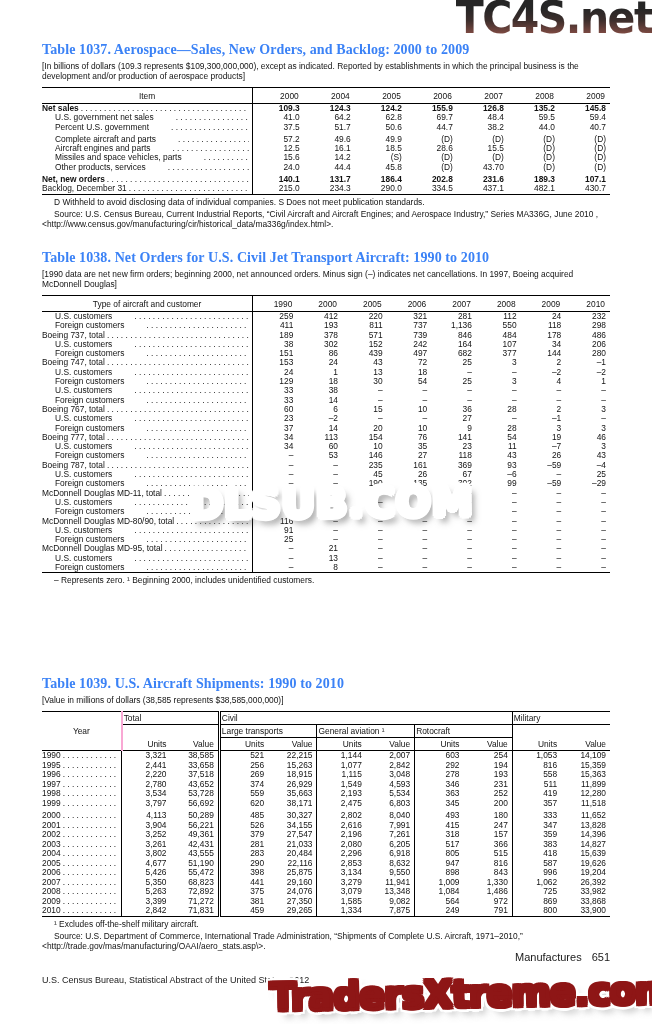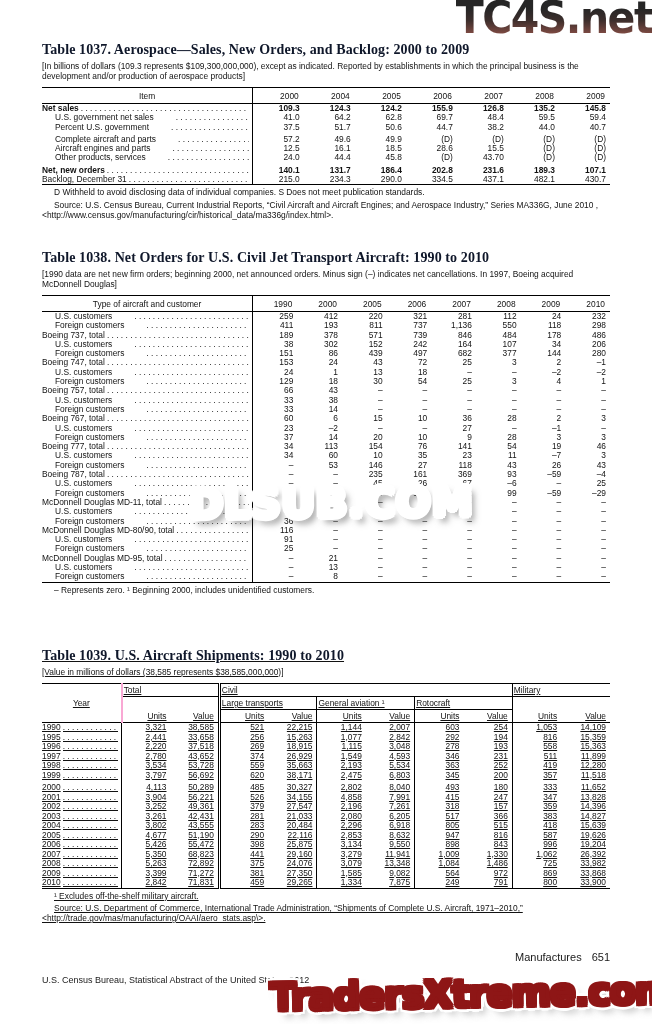--- a/index.html
+++ b/index.html
@@ -1,23 +1,23 @@
 <!DOCTYPE html>
 <html><head>
 <meta charset="utf-8">
 <style>
   html,body{margin:0;padding:0;background:#fff;}
   .page{position:relative;width:652px;height:1024px;background:#ffffff;overflow:hidden;
         font-family:"Liberation Sans",sans-serif;color:#121212;}
   .section{position:absolute;left:42px;width:568px;}
   #sec1037{top:42px;}
   #sec1038{top:250px;}
-  #sec1039{top:648px;text-decoration:underline;}
+  #sec1039{top:676px;}
   .tbl-title{font-family:"Liberation Serif",serif;font-weight:bold;font-size:14px;
-             line-height:16px;letter-spacing:.1px;color:#0f172a;margin:0 0 3px 0;}
+             line-height:16px;letter-spacing:.1px;color:#3b82f6;margin:0 0 3px 0;}
   .tbl-note{font-size:8.4px;line-height:10px;margin:0 0 6px 0;}
   table{width:100%;border-collapse:collapse;table-layout:fixed;}
   .datatable{border-top:1.6px solid #000;border-bottom:1px solid #000;}
   .datatable th{font-weight:normal;font-size:8.4px;}
   .t37 thead th,.t38 thead th{border-bottom:1px solid #000;height:15px;vertical-align:middle;
       text-align:right;padding:0 5px 0 0;}
   .t37 thead th:first-child,.t38 thead th:first-child{text-align:center;padding:0;}
   .t37 thead th:first-child{width:37%;}
   .t38 thead th:first-child{width:37%;}
   .t37 tbody td:nth-child(2),.t37 thead th:nth-child(2),
@@ -170,20 +170,35 @@
             <td class="num">16.1</td>
             <td class="num">18.5</td>
             <td class="num">28.6</td>
             <td class="num">15.5</td>
             <td class="num">(D)</td>
             <td class="num">(D)</td>
           </tr>
           <tr>
             <td class="lbl ind1">
               <div class="lblwrap">
+                <span class="lbltext">Missiles and space vehicles, parts</span>
+                <span class="dots"></span>
+              </div>
+            </td>
+            <td class="num">15.6</td>
+            <td class="num">14.2</td>
+            <td class="num">(S)</td>
+            <td class="num">(D)</td>
+            <td class="num">(D)</td>
+            <td class="num">(D)</td>
+            <td class="num">(D)</td>
+          </tr>
+          <tr>
+            <td class="lbl ind1">
+              <div class="lblwrap">
                 <span class="lbltext">Other products, services</span>
                 <span class="dots"></span>
               </div>
             </td>
             <td class="num">24.0</td>
             <td class="num">44.4</td>
             <td class="num">45.8</td>
             <td class="num">(D)</td>
             <td class="num">43.70</td>
             <td class="num">(D)</td>
@@ -363,36 +378,20 @@
               </div>
             </td>
             <td class="num">129</td>
             <td class="num">18</td>
             <td class="num">30</td>
             <td class="num">54</td>
             <td class="num">25</td>
             <td class="num">3</td>
             <td class="num">4</td>
             <td class="num">1</td>
-          </tr>
-          <tr>
-            <td class="lbl">
-              <div class="lblwrap">
-                <span class="lbltext">Boeing 757, total</span>
-                <span class="dots"></span>
-              </div>
-            </td>
-            <td class="num">66</td>
-            <td class="num">43</td>
-            <td class="num">–</td>
-            <td class="num">–</td>
-            <td class="num">–</td>
-            <td class="num">–</td>
-            <td class="num">–</td>
-            <td class="num">–</td>
           </tr>
           <tr>
             <td class="lbl ind1">
               <div class="lblwrap">
                 <span class="lbltext">U.S. customers</span>
                 <span class="dots"></span>
               </div>
             </td>
             <td class="num">33</td>
             <td class="num">38</td>
@@ -874,21 +873,21 @@
             <td class="lbl">
               <div class="lblwrap">
                 <span class="lbltext">2001</span>
                 <span class="dots"></span>
               </div>
             </td>
             <td class="num">3,904</td>
             <td class="num">56,221</td>
             <td class="num">526</td>
             <td class="num">34,155</td>
-            <td class="num">4,858</td>
+            <td class="num">2,616</td>
             <td class="num">7,991</td>
             <td class="num">415</td>
             <td class="num">247</td>
             <td class="num">347</td>
             <td class="num">13,828</td>
           </tr>
           <tr>
             <td class="lbl">
               <div class="lblwrap">
                 <span class="lbltext">2002</span>

